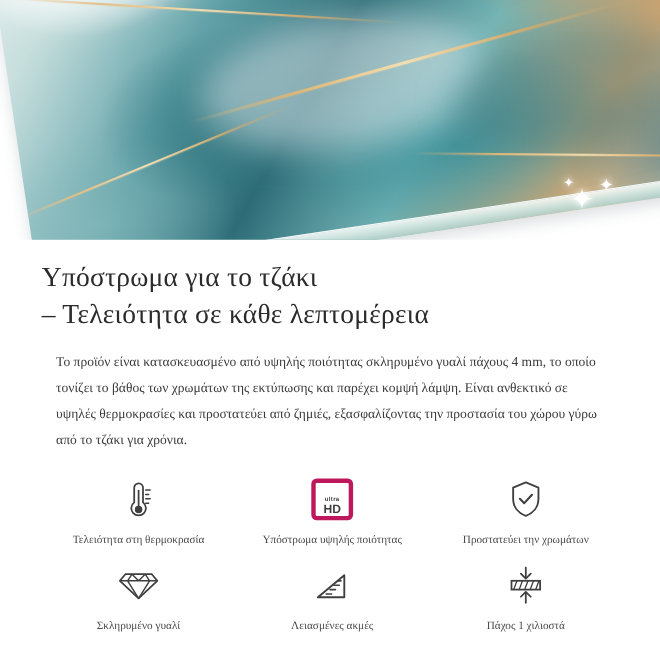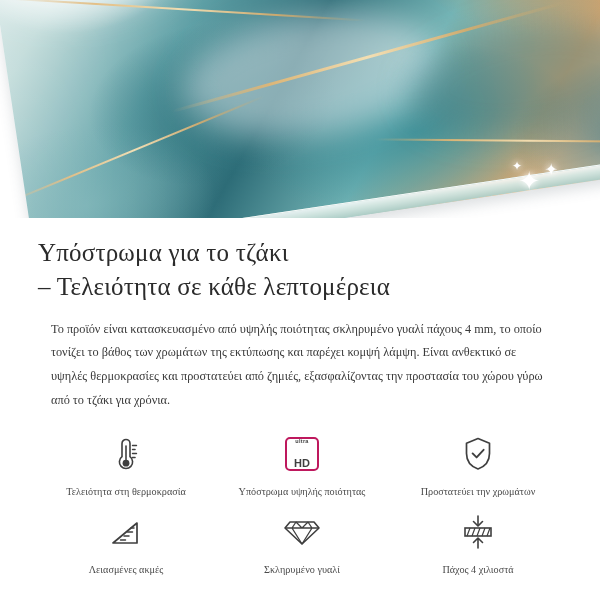--- a/index.html
+++ b/index.html
@@ -169,26 +169,26 @@
   .feature-label {
     margin-top: 8px;
     font-family: "Liberation Serif", serif;
     font-size: 10.2px;
     color: #4a4a4a;
     line-height: 1.3;
   }
   .hd-badge {
     width: 30px;
     height: 30px;
-    border: 2px solid #be185d;
+    border: 4px solid #be185d;
     border-radius: 5px;
     display: flex;
     flex-direction: column;
     align-items: center;
-    justify-content: space-between;
+    justify-content: flex-end;
     line-height: 1;
   }
   .hd-badge .ultra {
     font-family: "Liberation Sans", sans-serif;
     font-size: 5.5px;
     letter-spacing: 0.3px;
     font-weight: 700;
     color: #3f3f3f;
     margin-bottom: 1px;
   }
@@ -265,46 +265,46 @@
             <path d="M17 4.5 5.5 9.2v10.2c0 7.6 4.9 13.1 11.5 15.6 6.6-2.5 11.5-8 11.5-15.6V9.2L17 4.5z" stroke="#3f3f3f" stroke-width="1.7" stroke-linejoin="round"></path>
             <path d="m11.6 19.4 4 4 7-7.6" stroke="#3f3f3f" stroke-width="1.9" stroke-linecap="round" stroke-linejoin="round"></path>
           </svg>
         </div>
         <div class="feature-label">Προστατεύει την χρωμάτων</div>
       </div>
 
       <div class="feature">
         <div class="feature-icon">
           <svg width="38" height="36" viewBox="0 0 38 36" fill="none" xmlns="http://www.w3.org/2000/svg">
+            <path d="M7 8h24l5 6-17 16L2 14l5-6z" stroke="#3f3f3f" stroke-width="1.6" stroke-linejoin="round"></path>
+            <path d="M2 14h34M13 8l-4 6 10 16M25 8l4 6-10 16M13 8l6 6 6-6M9 14h20" stroke="#3f3f3f" stroke-width="1.3" stroke-linejoin="round"></path>
+          </svg>
+        </div>
+        <div class="feature-label">Σκληρυμένο γυαλί</div>
+      </div>
+
+      <div class="feature">
+        <div class="feature-icon">
+          <svg width="38" height="36" viewBox="0 0 38 36" fill="none" xmlns="http://www.w3.org/2000/svg">
             <path d="M6 29h24V9L6 29z" stroke="#3f3f3f" stroke-width="1.7" stroke-linejoin="round"></path>
             <path d="M13.5 26h5M17 22h5M20.5 18h5M24 14h3" stroke="#3f3f3f" stroke-width="1.5" stroke-linecap="round"></path>
           </svg>
         </div>
         <div class="feature-label">Λειασμένες ακμές</div>
-      </div>
-
-      <div class="feature">
-        <div class="feature-icon">
-          <svg width="38" height="36" viewBox="0 0 38 36" fill="none" xmlns="http://www.w3.org/2000/svg">
-            <path d="M7 8h24l5 6-17 16L2 14l5-6z" stroke="#3f3f3f" stroke-width="1.6" stroke-linejoin="round"></path>
-            <path d="M2 14h34M13 8l-4 6 10 16M25 8l4 6-10 16M13 8l6 6 6-6M9 14h20" stroke="#3f3f3f" stroke-width="1.3" stroke-linejoin="round"></path>
-          </svg>
-        </div>
-        <div class="feature-label">Σκληρυμένο γυαλί</div>
       </div>
 
       <div class="feature">
         <div class="feature-icon">
           <svg width="38" height="40" viewBox="0 0 38 40" fill="none" xmlns="http://www.w3.org/2000/svg">
             <path d="M19 4v9" stroke="#3f3f3f" stroke-width="1.6" stroke-linecap="round"></path>
             <path d="m14.5 9.5 4.5 4.5 4.5-4.5" stroke="#3f3f3f" stroke-width="1.6" stroke-linecap="round" stroke-linejoin="round"></path>
             <rect x="6" y="16" width="26" height="8" stroke="#3f3f3f" stroke-width="1.6"></rect>
             <path d="M8 24l3-8M13 24l3-8M18 24l3-8M23 24l3-8M28 24l3-8" stroke="#3f3f3f" stroke-width="1.2"></path>
             <path d="M19 36v-9" stroke="#3f3f3f" stroke-width="1.6" stroke-linecap="round"></path>
             <path d="m14.5 30.5 4.5-4.5 4.5 4.5" stroke="#3f3f3f" stroke-width="1.6" stroke-linecap="round" stroke-linejoin="round"></path>
           </svg>
         </div>
-        <div class="feature-label">Πάχος 4 χιλιοστά</div>
+        <div class="feature-label">Πάχος 1 χιλιοστά</div>
       </div>
 
     </div>
   </div>
 </div>
 
 </body></html>

